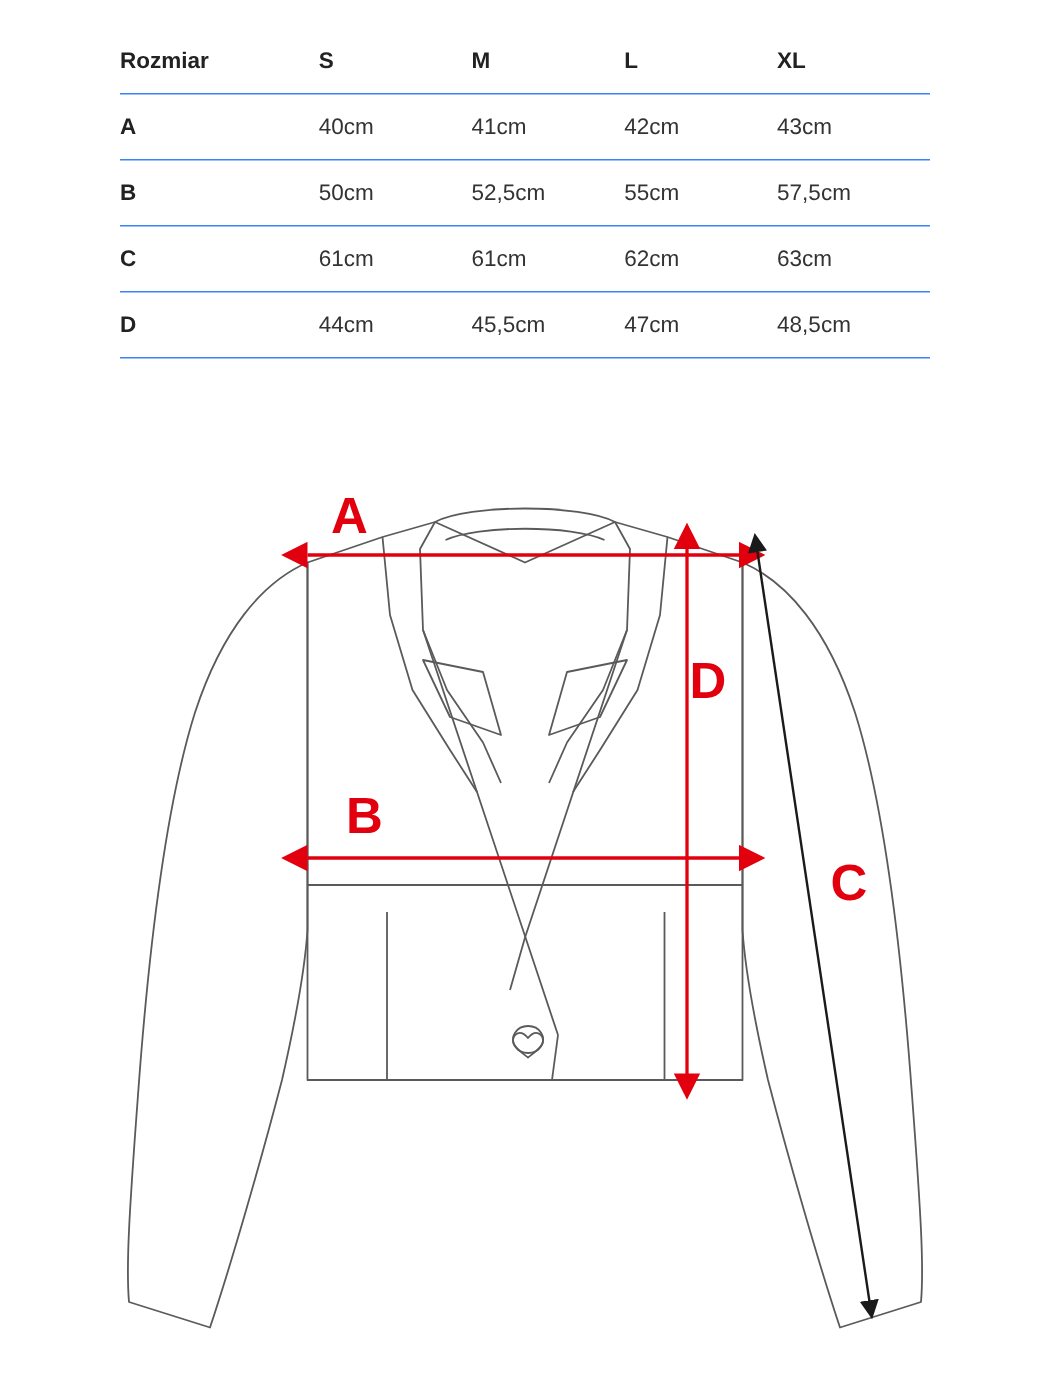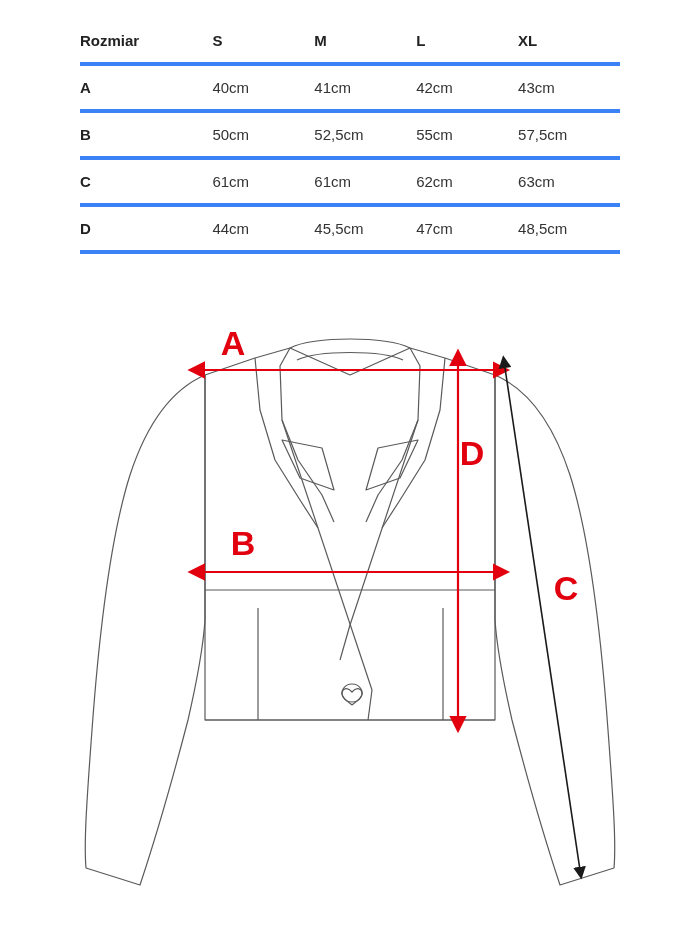--- a/index.html
+++ b/index.html
@@ -22,21 +22,21 @@
     top: 26px;
     left: 80px;
     width: 540px;
     border-collapse: collapse;
   }
   .size-table th,
   .size-table td {
     text-align: left;
     font-size: 15px;
     padding: 13px 0 13px 0;
-    border-bottom: 4px solid #3b82f6;
+    border-bottom: 1px solid #3b82f6;
     color: #333333;
     font-weight: normal;
   }
   .size-table thead th {
     font-weight: bold;
     font-size: 15px;
     color: #222222;
     padding-top: 6px;
   }
   .size-table tbody th {

